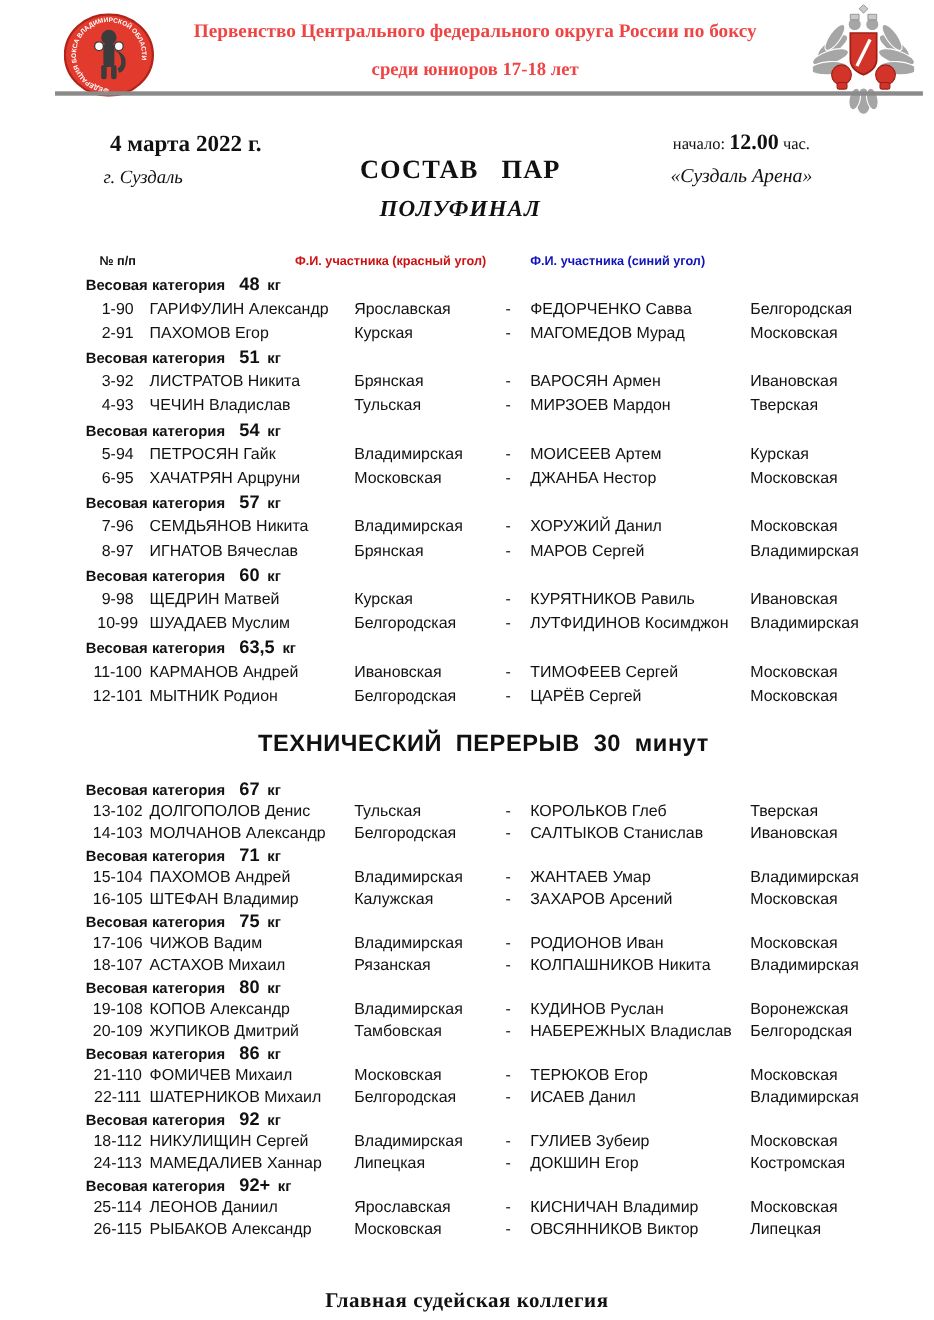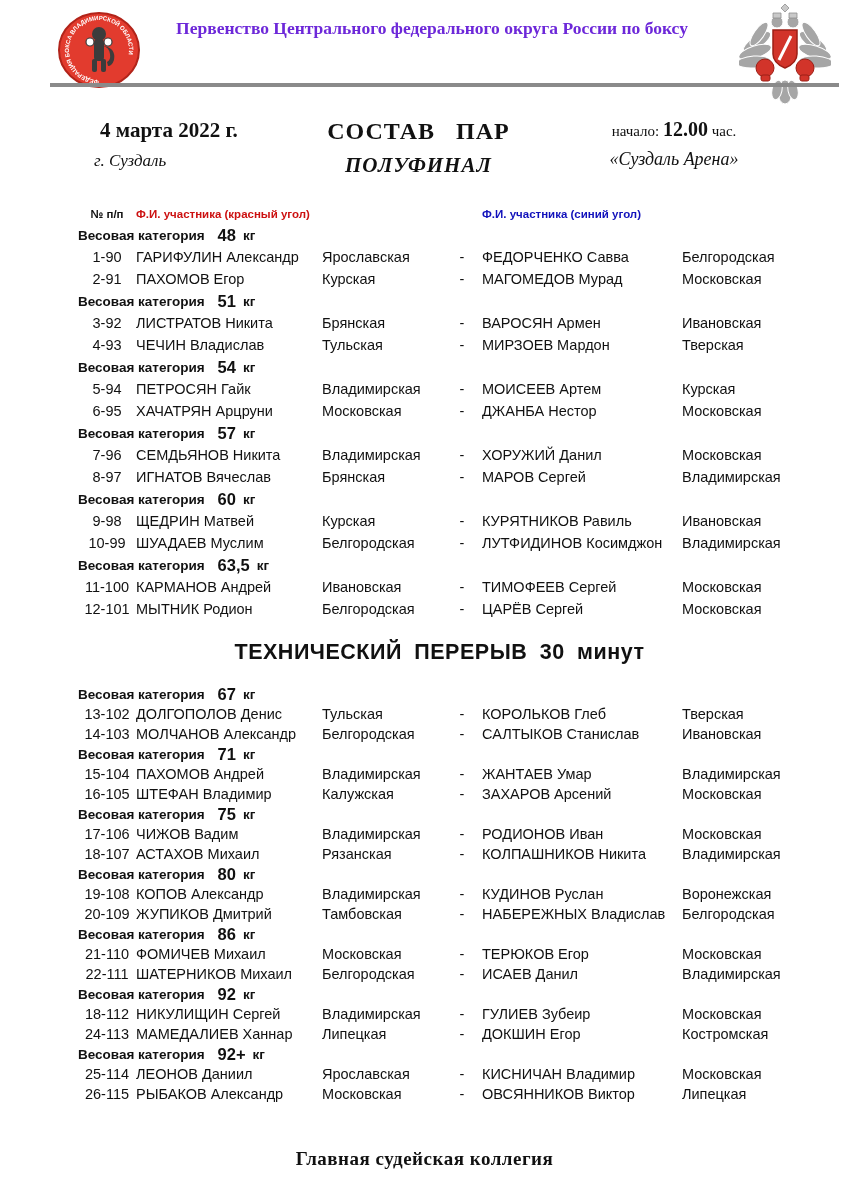--- a/index.html
+++ b/index.html
@@ -4,48 +4,48 @@
 <style>
   html,body{margin:0;padding:0;}
   body{
     width:849px;height:1200px;background:#ffffff;position:relative;
     font-family:"Liberation Sans",sans-serif;color:#111;overflow:hidden;
   }
   
   .page-header{position:relative;height:88px;}
   .hdr-title{
     position:absolute;left:150px;right:135px;top:18px;text-align:center;
-    font-family:"Liberation Serif",serif;font-weight:bold;font-size:17.5px;color:#6d28d9;
+    font-family:"Liberation Serif",serif;font-weight:bold;font-size:17.5px;color:#ef4444;
   }
   .hdr-title .line2{margin-top:14px;font-size:17px;}
   .logo-left{position:absolute;left:58px;top:12px;width:82px;height:76px;}
   .logo-right{position:absolute;right:18px;top:4px;width:92px;height:104px;}
   .hdr-rule{
     position:absolute;left:50px;right:10px;top:83px;height:4px;background:#8a8a8a;
   }
   
   .info-strip{
     display:flex;justify-content:space-between;align-items:flex-start;
     margin:30px 70px 0 100px;font-family:"Liberation Serif",serif;
   }
   .info-date .date{font-size:21px;font-weight:bold;}
   .info-date .city{font-size:17px;font-style:italic;margin-top:8px;margin-left:-6px;}
-  .info-center{text-align:center;margin-left:30px;}
+  .info-center{text-align:center;margin-left:30px;margin-top:24px;}
   .info-center .heading{font-size:24px;font-weight:bold;word-spacing:14px;letter-spacing:1px;}
   .info-center .stage{font-size:21px;font-weight:bold;font-style:italic;margin-top:8px;letter-spacing:1px;}
   .info-right{text-align:center;min-width:210px;}
   .info-right .start-line{font-size:15px;white-space:nowrap;}
   .info-right .start-time{font-size:20px;font-weight:bold;}
   .info-right .venue{font-size:18px;font-style:italic;margin-top:8px;}
   
   .pairs{margin:26px 48px 0 78px;}
   .grid-row{display:grid;grid-template-columns:58px 186px 120px 40px 200px 1fr;}
   .cols-header{font-size:11.5px;font-weight:bold;height:20px;align-items:center;}
   .cols-header .c-num{text-align:center;color:#111;}
-  .cols-header .c-red{grid-column:2/4;text-align:left;color:#cc1111;}
+  .cols-header .c-red{grid-column:2/4;text-align:right;color:#cc1111;}
   .cols-header .c-blue{grid-column:5/7;text-align:left;color:#1111bb;}
   .category-line{text-align:center;font-weight:bold;}
   .part-a .category-line,.part-a .pair-row{height:22px;}
   .part-b .category-line,.part-b .pair-row{height:20px;}
   .category-line{display:flex;justify-content:flex-start;align-items:center;gap:7px;}
   .cat-label{font-size:13.5px;}
   .cat-weight{font-size:16.5px;margin-left:6px;}
   .cat-unit{font-size:13.5px;}
   .pair-row{font-size:14.5px;align-items:center;}
   .pair-row .cell-num{text-align:center;}
@@ -83,20 +83,21 @@
         <rect x="43" y="47" width="5" height="13" rx="2"></rect>
         <path d="M46 34 q12 2 10 14 q-2 6 -6 6 l-1 -4 q4 -2 3 -8 q-1 -7 -7 -8 z"></path>
         <circle cx="32" cy="30" r="4" fill="#ffffff" stroke="#3c3c3c" stroke-width="1.2"></circle>
         <circle cx="50" cy="30" r="4" fill="#ffffff" stroke="#3c3c3c" stroke-width="1.2"></circle>
       </g>
     </svg>
   </div>
 
   <div class="hdr-title">
     <div class="line1">Первенство Центрального федерального округа России по боксу</div>
+    <div class="line2">среди юниоров 17-18 лет</div>
   </div>
 
   <div class="logo-right">
     <svg viewBox="0 0 92 104" width="92" height="104">
       <g fill="#a6a6a6" stroke="#ffffff" stroke-width="1">
 
         <ellipse cx="18" cy="38" rx="16" ry="6" transform="rotate(-35 18 38)"></ellipse>
         <ellipse cx="16" cy="48" rx="17" ry="6" transform="rotate(-18 16 48)"></ellipse>
         <ellipse cx="15" cy="58" rx="17" ry="6" transform="rotate(-4 15 58)"></ellipse>
         <ellipse cx="20" cy="30" rx="14" ry="5" transform="rotate(-55 20 30)"></ellipse>

